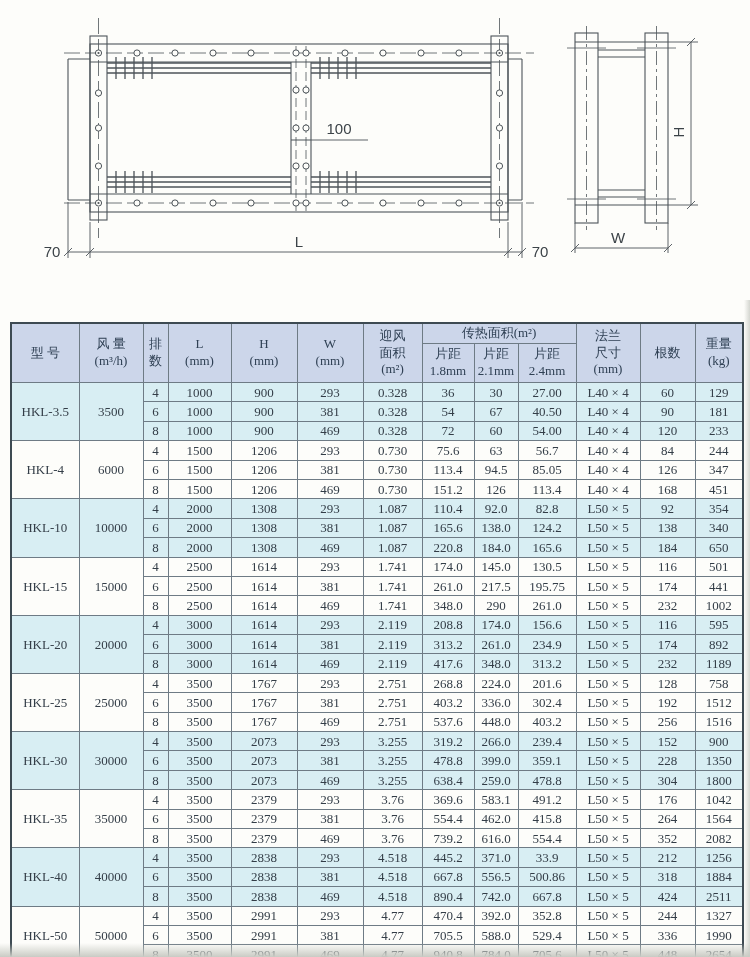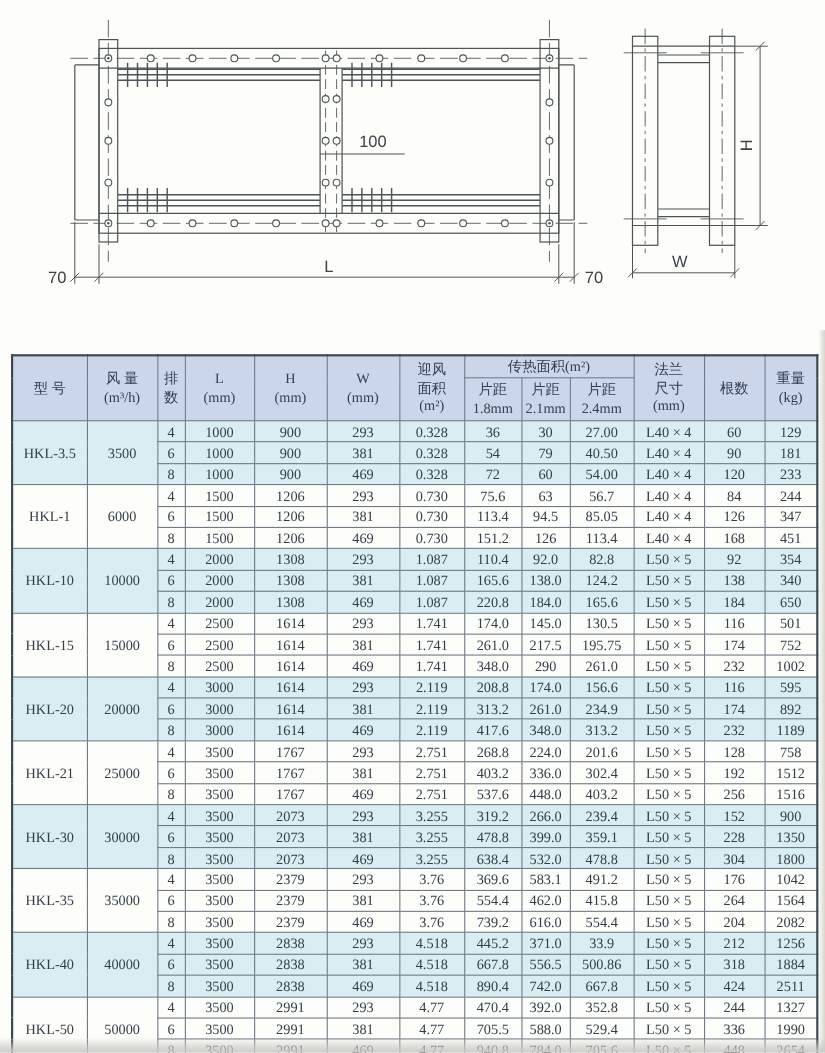--- a/index.html
+++ b/index.html
@@ -269,41 +269,41 @@
           <td>60</td>
           <td>129</td>
         </tr>
         <tr class="shaded">
           <td>6</td>
           <td>1000</td>
           <td>900</td>
           <td>381</td>
           <td>0.328</td>
           <td>54</td>
-          <td>79</td>
+          <td>67</td>
           <td>40.50</td>
           <td>L40 × 4</td>
           <td>90</td>
           <td>181</td>
         </tr>
         <tr class="shaded">
           <td>8</td>
           <td>1000</td>
           <td>900</td>
           <td>469</td>
           <td>0.328</td>
           <td>72</td>
           <td>60</td>
           <td>54.00</td>
           <td>L40 × 4</td>
           <td>120</td>
           <td>233</td>
         </tr>
         <tr class="plain">
-          <td rowspan="3">HKL-1</td>
+          <td rowspan="3">HKL-4</td>
           <td rowspan="3">6000</td>
           <td>4</td>
           <td>1500</td>
           <td>1206</td>
           <td>293</td>
           <td>0.730</td>
           <td>75.6</td>
           <td>63</td>
           <td>56.7</td>
           <td>L40 × 4</td>
@@ -396,21 +396,21 @@
           <td>6</td>
           <td>2500</td>
           <td>1614</td>
           <td>381</td>
           <td>1.741</td>
           <td>261.0</td>
           <td>217.5</td>
           <td>195.75</td>
           <td>L50 × 5</td>
           <td>174</td>
-          <td>752</td>
+          <td>441</td>
         </tr>
         <tr class="plain">
           <td>8</td>
           <td>2500</td>
           <td>1614</td>
           <td>469</td>
           <td>1.741</td>
           <td>348.0</td>
           <td>290</td>
           <td>261.0</td>
@@ -453,21 +453,21 @@
           <td>469</td>
           <td>2.119</td>
           <td>417.6</td>
           <td>348.0</td>
           <td>313.2</td>
           <td>L50 × 5</td>
           <td>232</td>
           <td>1189</td>
         </tr>
         <tr class="plain">
-          <td rowspan="3">HKL-21</td>
+          <td rowspan="3">HKL-25</td>
           <td rowspan="3">25000</td>
           <td>4</td>
           <td>3500</td>
           <td>1767</td>
           <td>293</td>
           <td>2.751</td>
           <td>268.8</td>
           <td>224.0</td>
           <td>201.6</td>
           <td>L50 × 5</td>
@@ -528,21 +528,21 @@
           <td>228</td>
           <td>1350</td>
         </tr>
         <tr class="shaded">
           <td>8</td>
           <td>3500</td>
           <td>2073</td>
           <td>469</td>
           <td>3.255</td>
           <td>638.4</td>
-          <td>532.0</td>
+          <td>259.0</td>
           <td>478.8</td>
           <td>L50 × 5</td>
           <td>304</td>
           <td>1800</td>
         </tr>
         <tr class="plain">
           <td rowspan="3">HKL-35</td>
           <td rowspan="3">35000</td>
           <td>4</td>
           <td>3500</td>
@@ -572,21 +572,21 @@
         <tr class="plain">
           <td>8</td>
           <td>3500</td>
           <td>2379</td>
           <td>469</td>
           <td>3.76</td>
           <td>739.2</td>
           <td>616.0</td>
           <td>554.4</td>
           <td>L50 × 5</td>
-          <td>204</td>
+          <td>352</td>
           <td>2082</td>
         </tr>
         <tr class="shaded">
           <td rowspan="3">HKL-40</td>
           <td rowspan="3">40000</td>
           <td>4</td>
           <td>3500</td>
           <td>2838</td>
           <td>293</td>
           <td>4.518</td>

